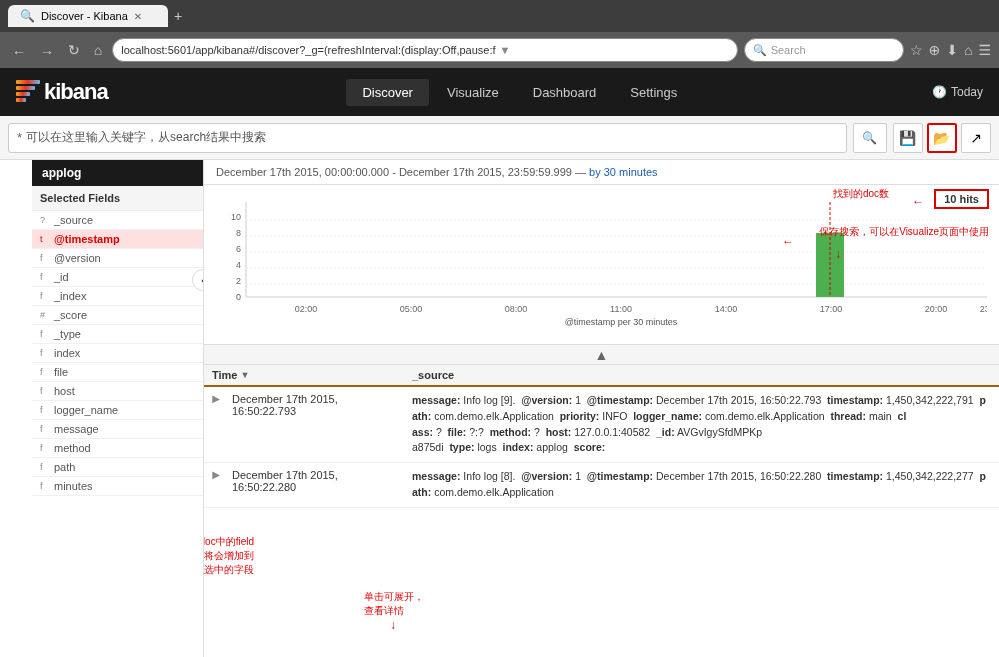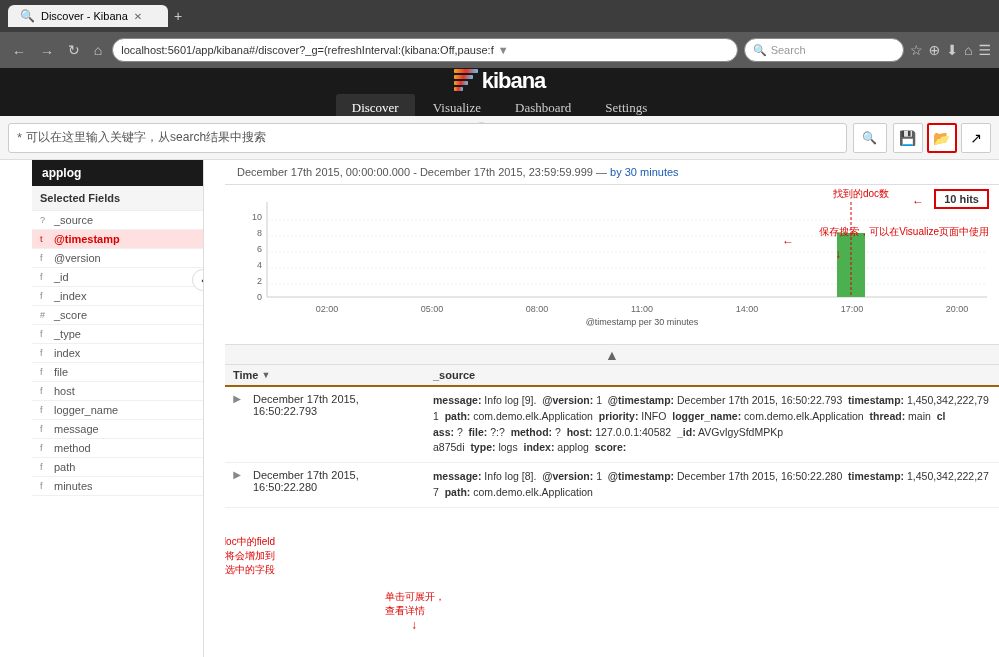--- a/index.html
+++ b/index.html
@@ -11,27 +11,27 @@
     .tab-close { color: #666; font-size: 10px; cursor: pointer; }
     .tab-add { color: #ccc; font-size: 14px; cursor: pointer; }
 
     .address-bar { background: #5a5a5a; height: 36px; display: flex; align-items: center; padding: 0 8px; gap: 6px; }
     .nav-btn { color: #ccc; font-size: 14px; cursor: pointer; padding: 2px 4px; }
     .url-box { background: #fff; border-radius: 12px; flex: 1; height: 24px; display: flex; align-items: center; padding: 0 8px; font-size: 11px; color: #333; border: 1px solid #888; }
     .search-box-browser { background: #fff; border-radius: 12px; width: 160px; height: 24px; display: flex; align-items: center; padding: 0 8px; font-size: 11px; color: #999; border: 1px solid #888; gap: 4px; }
     .addr-icons { display: flex; gap: 6px; color: #ccc; font-size: 14px; }
 
     
-    .kibana-header { background: #1a1a1a; height: 48px; display: flex; align-items: center; padding: 0 16px; justify-content: space-between; flex-direction: column; }
+    .kibana-header { background: #1a1a1a; height: 48px; display: flex; align-items: center; padding: 0 16px; justify-content: space-between; }
     .kibana-logo { display: flex; align-items: center; gap: 4px; }
     .logo-bars { width: 24px; height: 24px; display: flex; flex-direction: column; gap: 2px; }
     .logo-bar { height: 4px; background: linear-gradient(90deg, #f5a623, #e8312a, #6bc0e8); border-radius: 1px; }
     .logo-text { color: #fff; font-size: 22px; font-weight: bold; letter-spacing: -1px; }
     .kibana-nav { display: flex; gap: 2px; }
-    .nav-item { color: #ccc; padding: 6px 16px; font-size: 13px; cursor: pointer; border-radius: 3px; font-family: Liberation Serif, serif; }
+    .nav-item { color: #ccc; padding: 6px 16px; font-size: 13px; cursor: pointer; border-radius: 3px; }
     .nav-item:hover, .nav-item.active { color: #fff; }
     .nav-item.active { background: rgba(255,255,255,0.1); }
     .header-right { color: #ccc; font-size: 12px; display: flex; align-items: center; gap: 4px; }
 
     
     .search-bar { background: #f5f5f5; border-bottom: 1px solid #ddd; height: 44px; display: flex; align-items: center; padding: 0 8px; gap: 6px; }
     .search-input-wrap { flex: 1; background: #fff; border: 1px solid #ccc; border-radius: 3px; height: 30px; display: flex; align-items: center; padding: 0 8px; gap: 4px; }
     .search-input-text { font-size: 12px; color: #555; flex: 1; }
     .search-asterisk { color: #666; font-size: 13px; }
     .search-go-btn { background: #fff; border: 1px solid #ccc; height: 30px; width: 34px; display: flex; align-items: center; justify-content: center; cursor: pointer; border-radius: 2px; }
@@ -96,21 +96,21 @@
       <span class="tab-close">✕</span>
     </div>
     <span class="tab-add">+</span>
   </div>
   <div class="address-bar">
     <span class="nav-btn">←</span>
     <span class="nav-btn">→</span>
     <span class="nav-btn">↻</span>
     <span class="nav-btn">⌂</span>
     <div class="url-box">
-      <span>localhost:5601/app/kibana#/discover?_g=(refreshInterval:(kibana:Off,pause:f</span>
+      <span>localhost:5601/app/kibana#/discover?_g=(refreshInterval:(display:Off,pause:f</span>
       <span style="color:#888;margin-left:4px;">▼</span>
     </div>
     <div class="search-box-browser">
       <span>🔍</span>
       <span>Search</span>
     </div>
     <div class="addr-icons">
       <span>☆</span>
       <span>⊕</span>
       <span>⬇</span>
@@ -222,21 +222,21 @@
       <div class="sidebar-field">
         <span class="field-type-icon">f</span>
         <span>minutes</span>
       </div>
     </div>
 
     <div class="collapse-sidebar" style="right:-11px;top:120px;">‹</div>
 
   </div>
 
-  <div class="content" style="position:relative;margin-left:21px;">
+  <div class="content" style="position:relative;">
 
     <div class="content-header">
       <span class="time-range">
         <span>December 17th 2015, 00:00:00.000</span>
         <span> - </span>
         <span>December 17th 2015, 23:59:59.999</span>
         <span> — </span>
         <a class="time-link">by 30 minutes</a>
       </span>
     </div>

